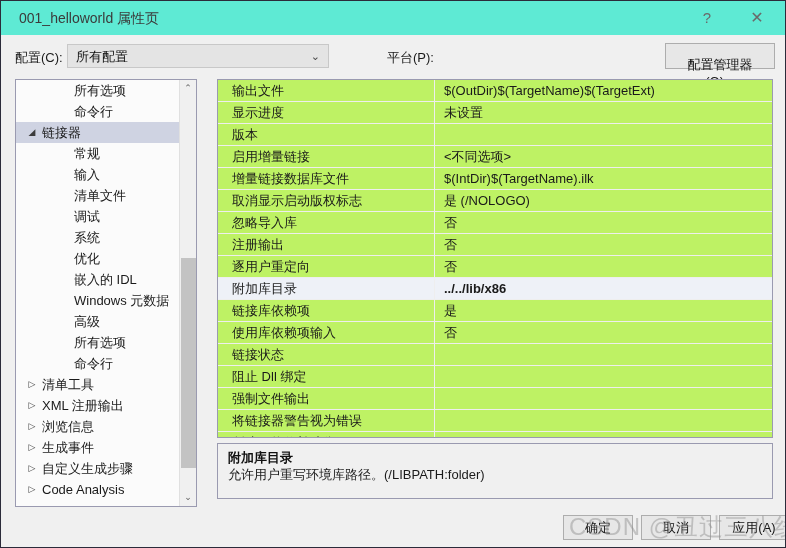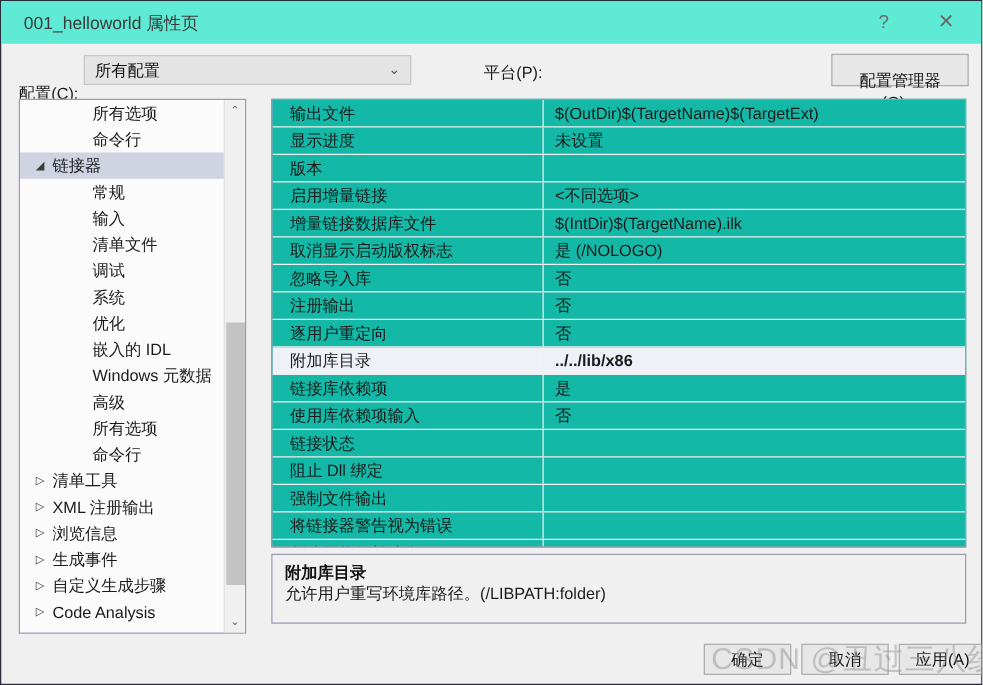--- a/index.html
+++ b/index.html
@@ -88,21 +88,21 @@
     white-space: nowrap;
   }
   .combo .chev {
     position: absolute;
     right: 8px; top: 0;
     height: 22px;
     line-height: 22px;
     font-size: 11px;
     color: #4a4a4a;
   }
-  #config-label { left: 14px; top: 14px; margin-top: 17px; }
+  #config-label { left: 14px; top: 14px; }
   #config-combo { left: 66px; top: 9px; width: 262px; }
   #platform-label { left: 386px; top: 14px; }
   #platform-combo { left: 440px; top: 9px; width: 218px; margin-top: 44px; }
   #config-mgr-btn {
     position: absolute;
     left: 664px; top: 8px;
     width: 110px; height: 26px;
     background: #e7e7e7;
     border: 1px solid #adadad;
     box-sizing: border-box;
@@ -186,21 +186,21 @@
     width: 15px;
     height: 210px;
     background: #c3c3c3;
   }
 
   
   #grid-panel {
     position: absolute;
     left: 216px; top: 78px;
     width: 556px; height: 359px;
-    background: #14b8a6;
+    background: #bef264;
     border: 1px solid #9a9ab0;
     box-sizing: border-box;
     overflow: hidden;
   }
   .grid-row {
     position: relative;
     height: 21px;
     line-height: 21px;
     border-bottom: 1px solid #eeeeee;
     white-space: nowrap;

